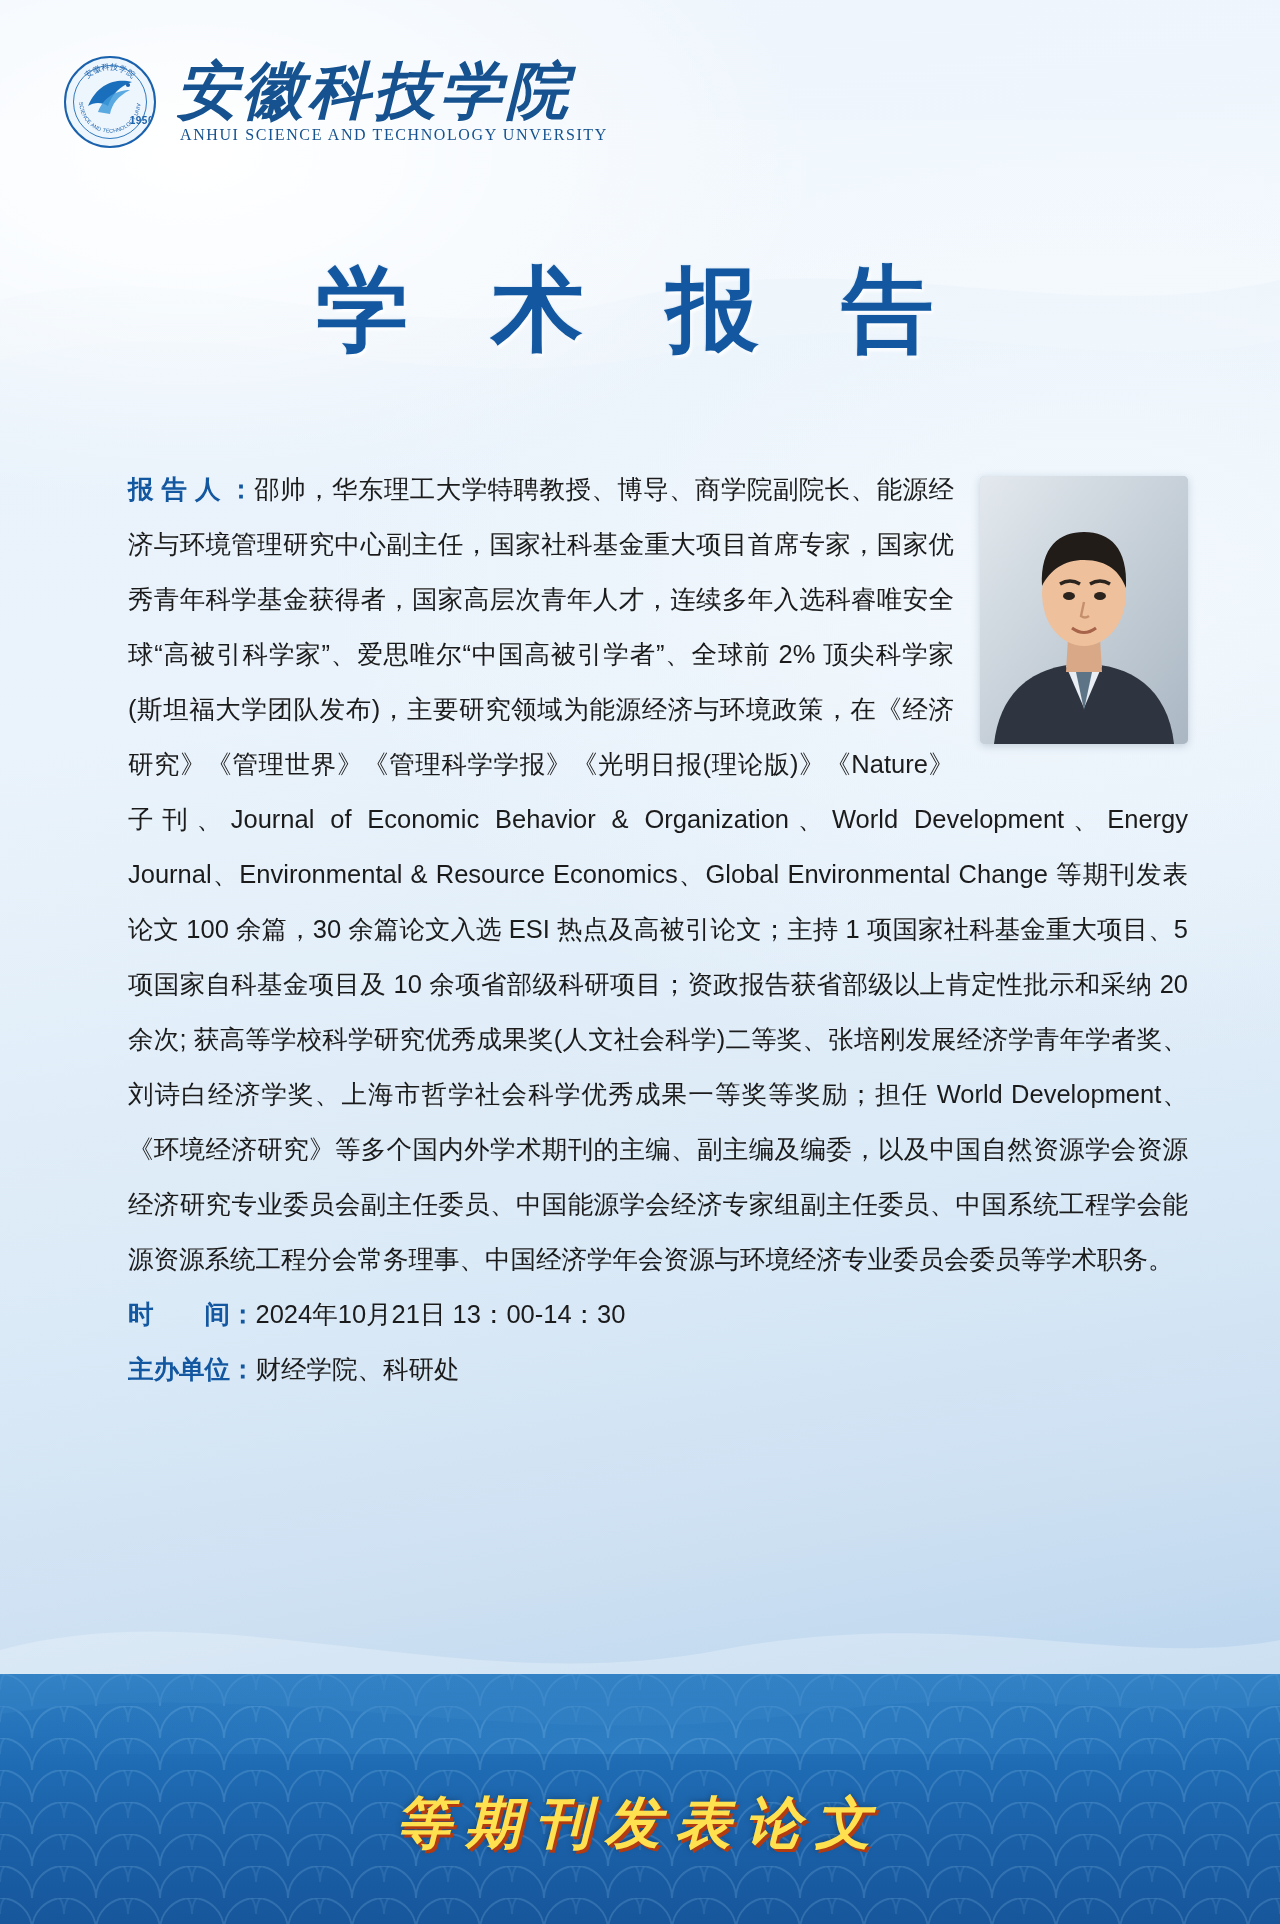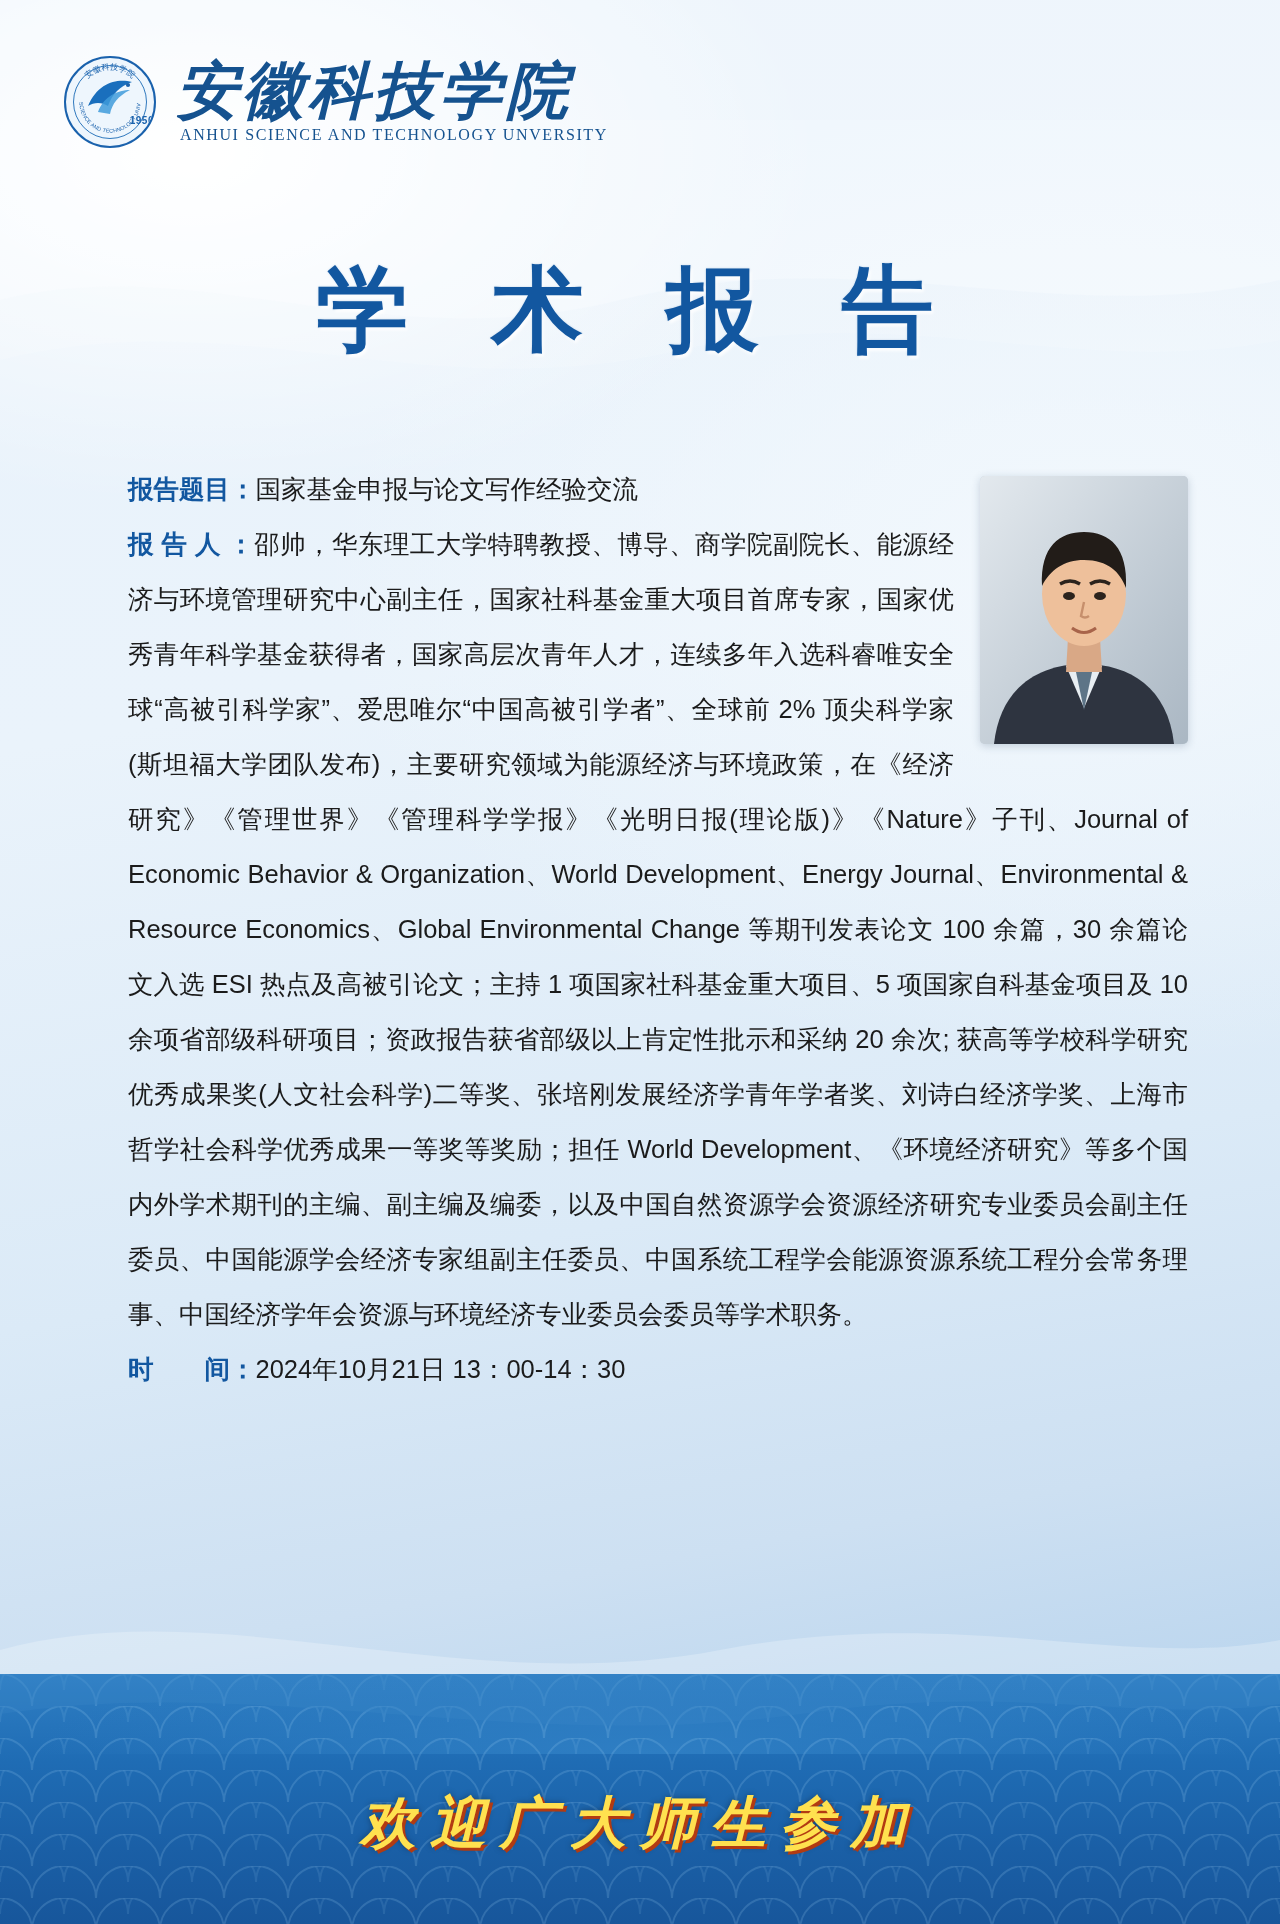--- a/index.html
+++ b/index.html
@@ -251,28 +251,28 @@
       <path d="M80,108 q10,-6 20,0" stroke="#2b231d" stroke-width="3.4" fill="none"></path>
       <path d="M110,108 q10,-6 20,0" stroke="#2b231d" stroke-width="3.4" fill="none"></path>
       <ellipse cx="89" cy="120" rx="6" ry="4" fill="#2b231d"></ellipse>
       <ellipse cx="120" cy="120" rx="6" ry="4" fill="#2b231d"></ellipse>
 
       <path d="M104,126 L101,140 q4,3 8,0" stroke="#c68f6c" stroke-width="2.4" fill="none"></path>
       <path d="M92,152 q12,9 24,0" stroke="#a8644a" stroke-width="3" fill="none"></path>
     </svg>
   </div>
 
-  <p class="para">
-    <span class="label">报告题目：</span><span>国家基金申报与论文写作经验交流</span>
-  </p>
 
   <p class="para">
     <span class="label">报 告 人 ：</span><span>邵帅，华东理工大学特聘教授、博导、商学院副院长、能源经济与环境管理研究中心副主任，国家社科基金重大项目首席专家，国家优秀青年科学基金获得者，国家高层次青年人才，连续多年入选科睿唯安全球“高被引科学家”、爱思唯尔“中国高被引学者”、全球前 2% 顶尖科学家(斯坦福大学团队发布)，主要研究领域为能源经济与环境政策，在《经济研究》《管理世界》《管理科学学报》《光明日报(理论版)》《Nature》子刊、Journal of Economic Behavior &amp; Organization、World Development、Energy Journal、Environmental &amp; Resource Economics、Global Environmental Change 等期刊发表论文 100 余篇，30 余篇论文入选 ESI 热点及高被引论文；主持 1 项国家社科基金重大项目、5 项国家自科基金项目及 10 余项省部级科研项目；资政报告获省部级以上肯定性批示和采纳 20 余次; 获高等学校科学研究优秀成果奖(人文社会科学)二等奖、张培刚发展经济学青年学者奖、刘诗白经济学奖、上海市哲学社会科学优秀成果一等奖等奖励；担任 World Development、《环境经济研究》等多个国内外学术期刊的主编、副主编及编委，以及中国自然资源学会资源经济研究专业委员会副主任委员、中国能源学会经济专家组副主任委员、中国系统工程学会能源资源系统工程分会常务理事、中国经济学年会资源与环境经济专业委员会委员等学术职务。</span>
   </p>
 
   <p class="para info-line">
     <span class="label">时　　间：</span><span>2024年10月21日 13：00-14：30</span>
   </p>
 
 
-</div>
-
-<div class="footer-slogan">欢迎广大师生参加</div>
+  <p class="para info-line">
+    <span class="label">主办单位：</span><span>财经学院、科研处</span>
+  </p>
+</div>
+
+<div class="footer-slogan">等期刊发表论文</div>
 
 </body></html>

